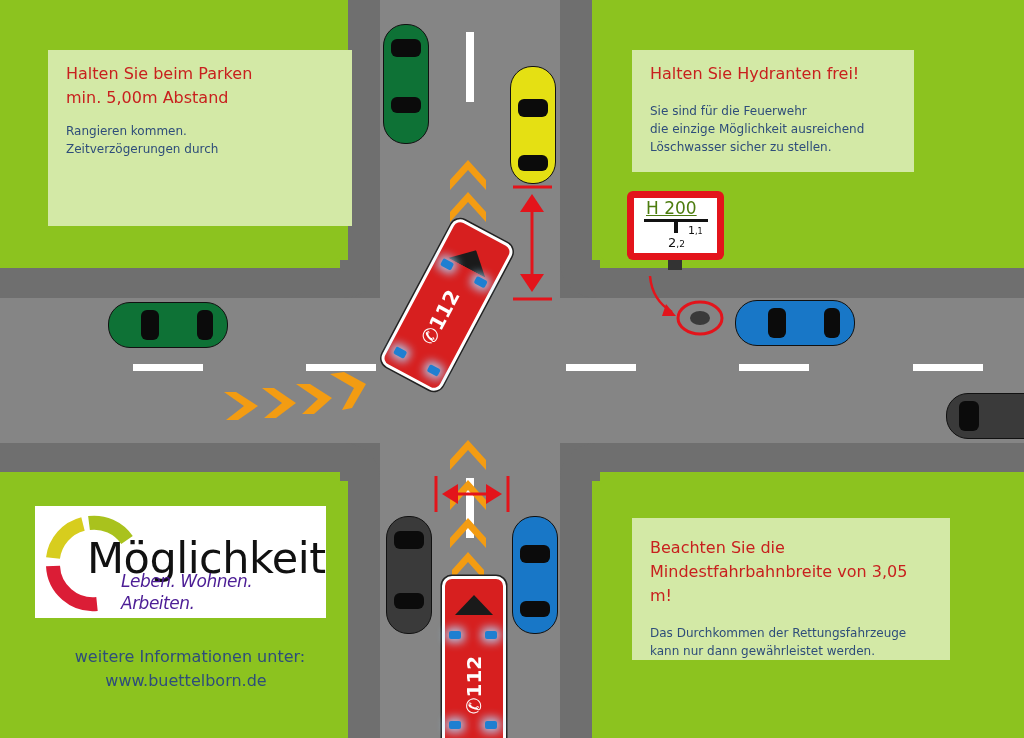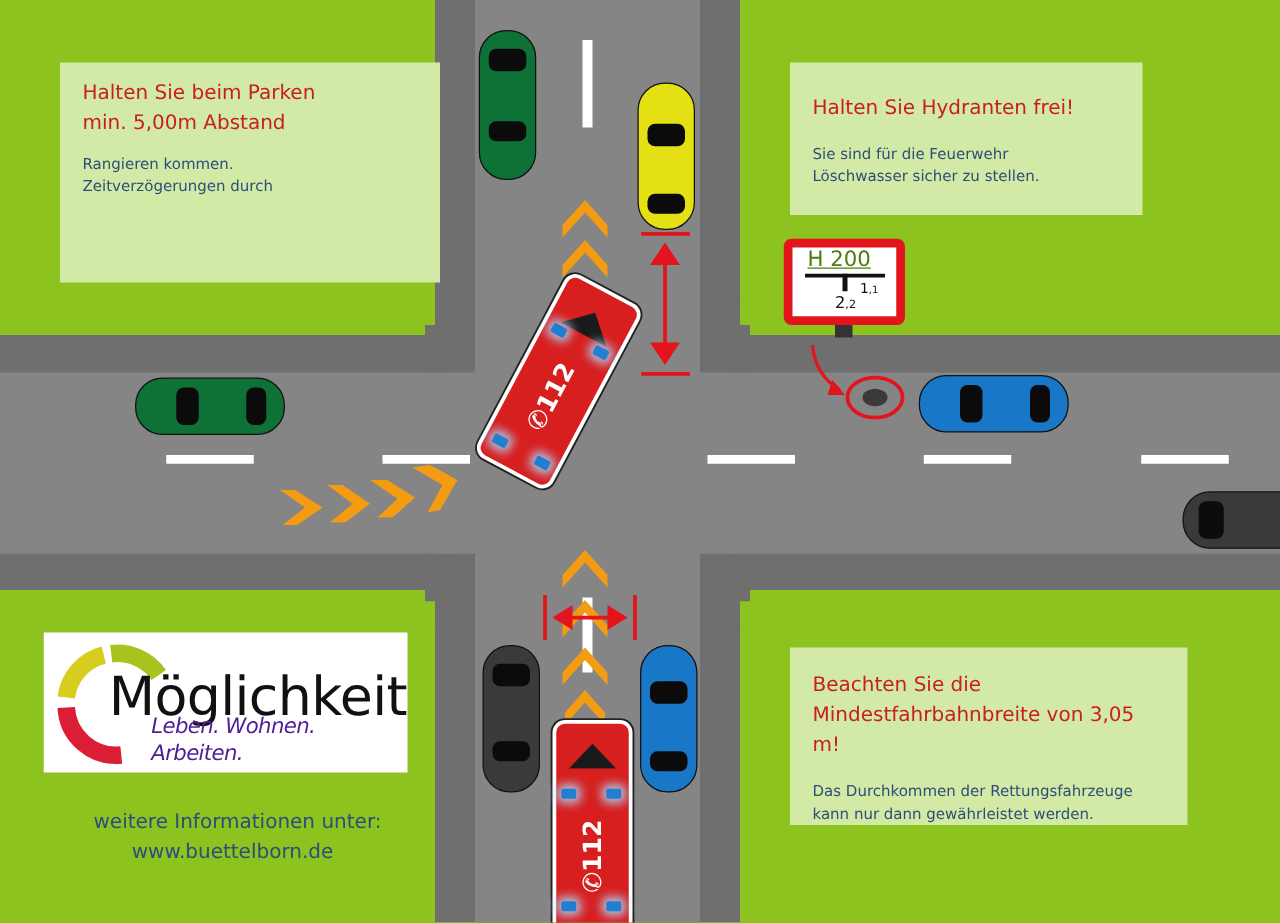--- a/index.html
+++ b/index.html
@@ -153,24 +153,25 @@
 </div>
 
 <div class="panel" style="left:48px;top:50px;width:304px;height:176px;padding:12px 18px;">
   <h2>Halten Sie beim Parken</h2>
   <h2>min. 5,00m Abstand</h2>
   <div style="height:12px;"></div>
   <p>Rangieren kommen.</p>
   <p>Zeitverzögerungen durch</p>
 </div>
 
-<div class="panel" style="left:632px;top:50px;width:282px;height:122px;padding:24px 18px;">
+<div class="panel" style="left:632px;top:50px;width:282px;height:122px;padding:12px 18px;">
   <h2>Halten Sie Hydranten frei!</h2>
   <div style="height:16px;"></div>
   <p>Sie sind für die Feuerwehr</p>
+  <p>die einzige Möglichkeit ausreichend</p>
   <p>Löschwasser sicher zu stellen.</p>
 </div>
 
 <div class="panel" style="left:632px;top:518px;width:318px;height:142px;padding:18px 18px;">
   <h2>Beachten Sie die</h2>
   <h2>Mindestfahrbahnbreite von 3,05 m!</h2>
   <div style="height:16px;"></div>
   <p>Das Durchkommen der Rettungsfahrzeuge</p>
   <p>kann nur dann gewährleistet werden.</p>
 </div>

